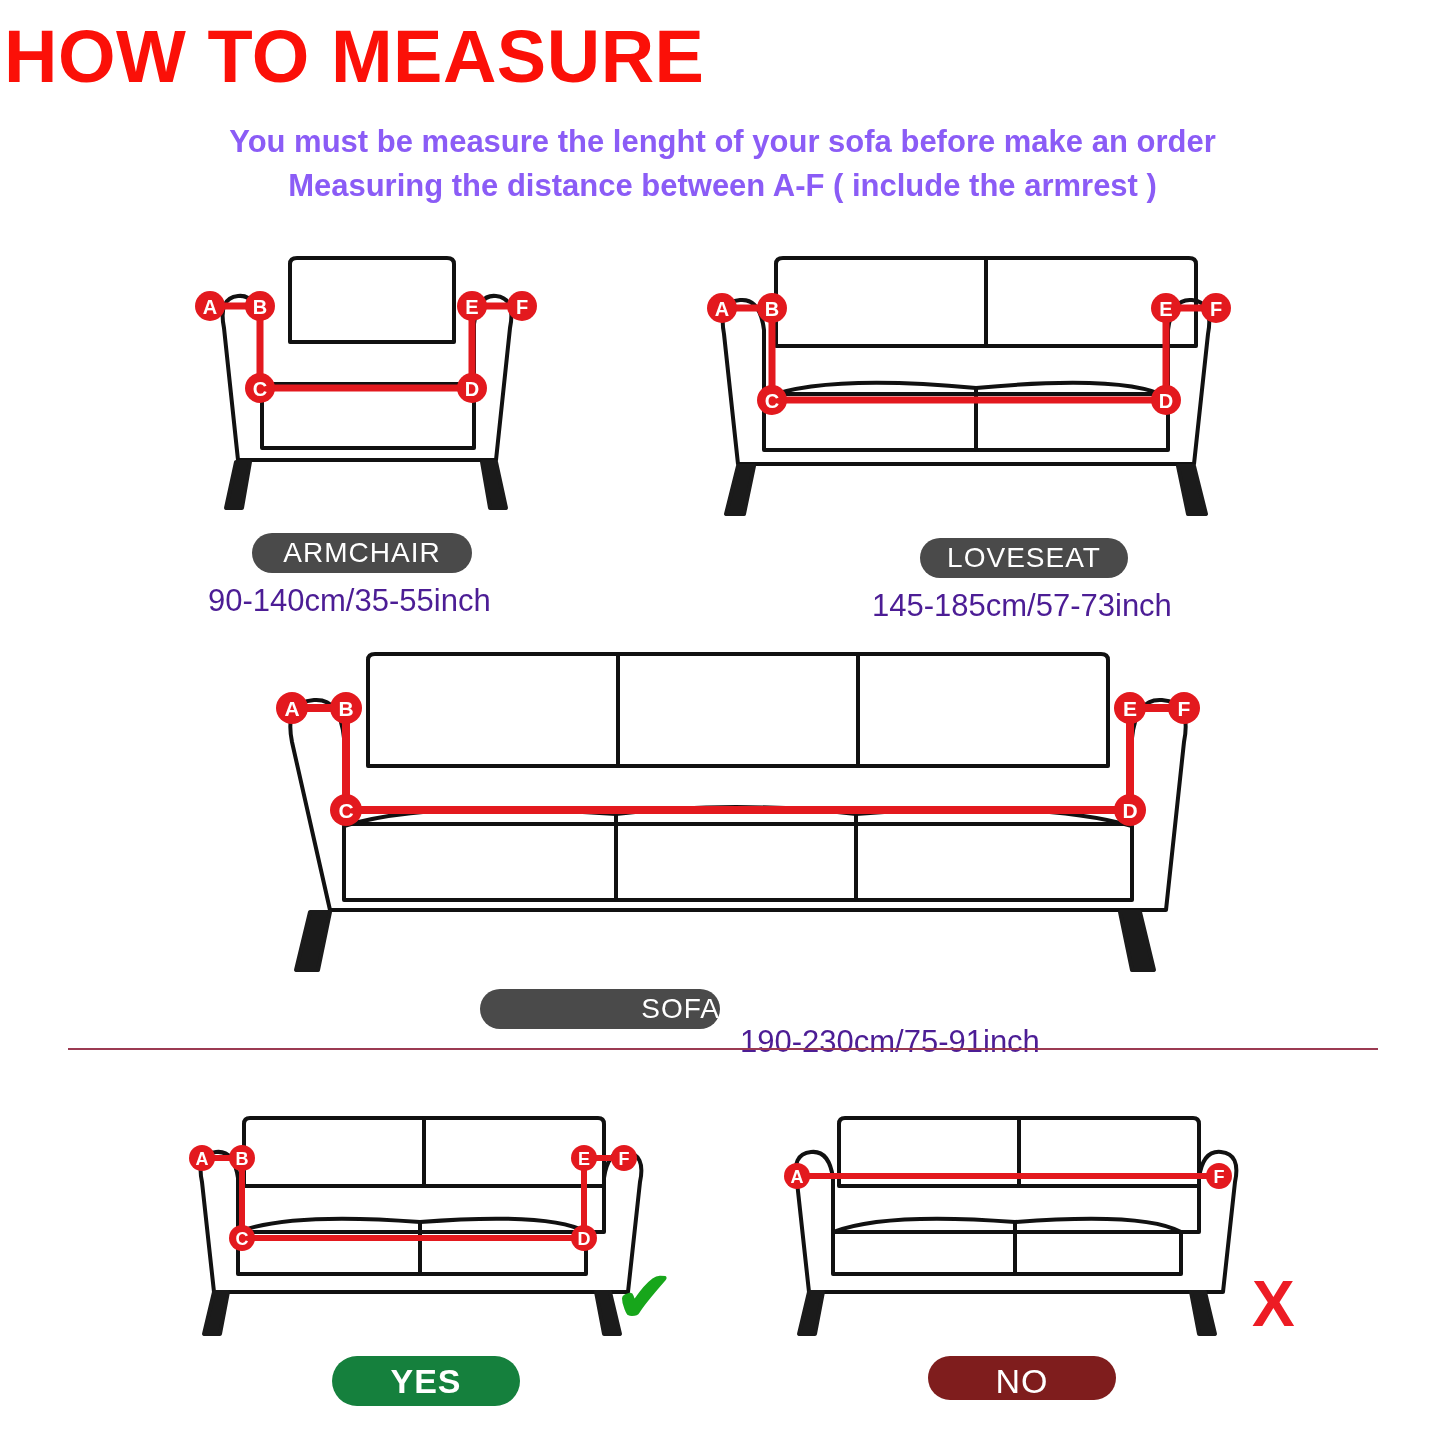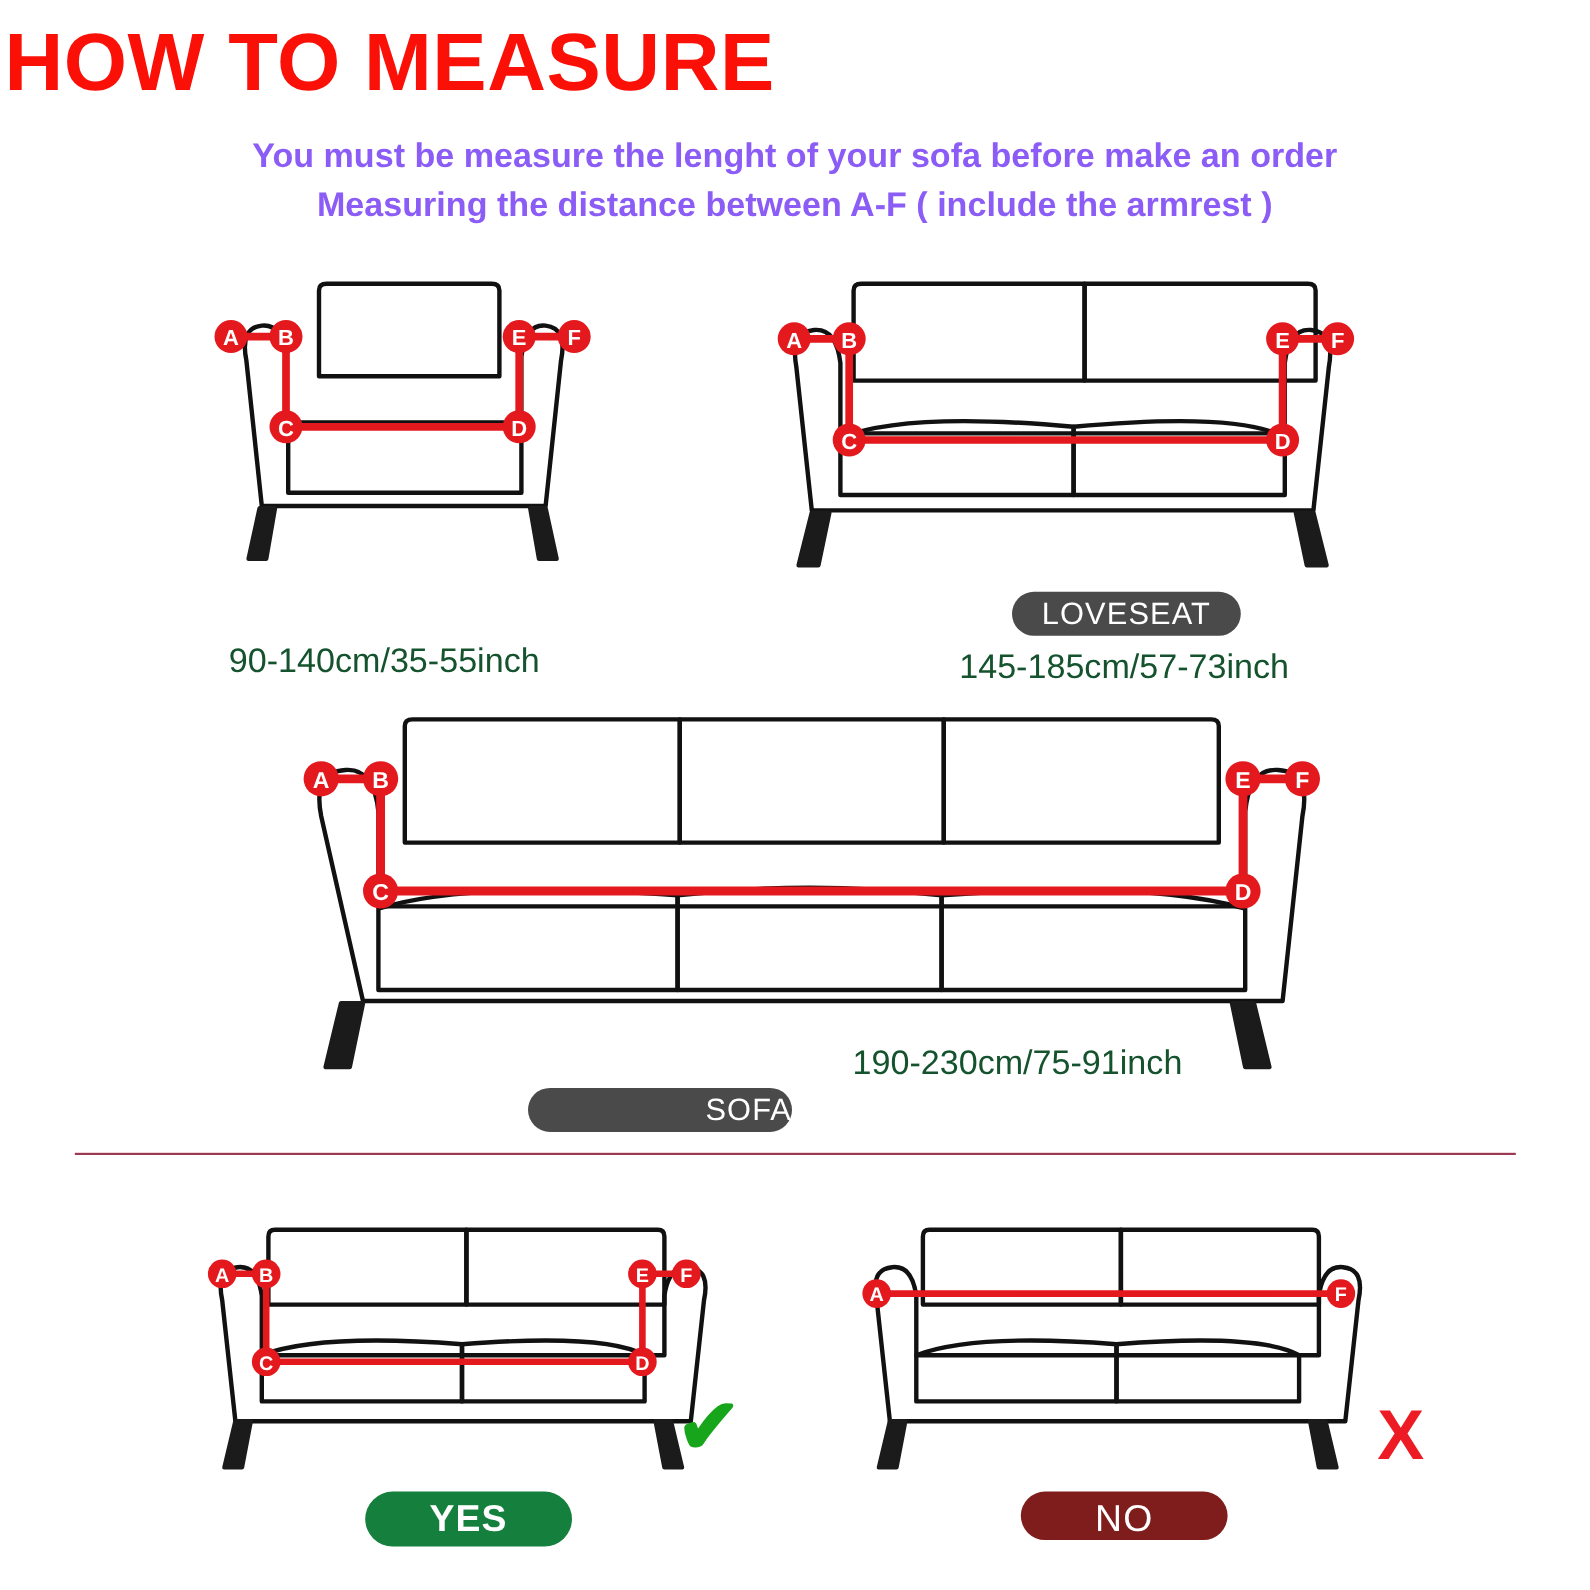--- a/index.html
+++ b/index.html
@@ -68,21 +68,21 @@
     background: #7f1d1d;
     font-weight: normal;
     font-size: 34px;
     line-height: 50px;
     height: 44px;
     border-radius: 25px;
     letter-spacing: 1px;
   }
   .dim-text {
     position: absolute;
-    color: #14532d;
+    color: #4c1d95;
     font-size: 31px;
     white-space: nowrap;
   }
   .divider {
     position: absolute;
     left: 68px;
     top: 1048px;
     width: 1310px;
     height: 2px;
     background: #9b3a52;
@@ -150,20 +150,21 @@
         <text class="lbl" x="80" y="160" font-size="20" text-anchor="middle">C</text>
         <circle cx="292" cy="152" r="15" fill="#e3191e"></circle>
         <text class="lbl" x="292" y="160" font-size="20" text-anchor="middle">D</text>
         <circle cx="292" cy="70" r="15" fill="#e3191e"></circle>
         <text class="lbl" x="292" y="78" font-size="20" text-anchor="middle">E</text>
         <circle cx="342" cy="70" r="15" fill="#e3191e"></circle>
         <text class="lbl" x="342" y="78" font-size="20" text-anchor="middle">F</text>
       </g>
     </svg>
   </div>
+  <div class="caption-pill" style="left:252px; top:533px; width:220px;">ARMCHAIR</div>
   <div class="dim-text" style="left:208px; top:583px;">90-140cm/35-55inch</div>
 
   <div class="diagram" style="left:700px; top:238px; width:580px; height:300px;">
     <svg width="580" height="300" viewBox="0 0 580 300">
       <g fill="none" stroke="#111111" stroke-width="4" stroke-linejoin="round" stroke-linecap="round">
 
         <path d="M76 26 q0 -6 7 -6 h203 v88 h-210 z"></path>
         <path d="M286 20 h203 q7 0 7 6 v82 h-210 z"></path>
 
         <path d="M24 96 q-6 -32 16 -34 q20 -2 24 30 v64 h404 v-64 q4 -32 24 -30 q22 2 16 34 l-14 130 h-456 z"></path>
@@ -234,21 +235,21 @@
         <circle cx="862" cy="180" r="16" fill="#e3191e"></circle>
         <text class="lbl" x="862" y="188" font-size="21" text-anchor="middle">D</text>
         <circle cx="862" cy="78" r="16" fill="#e3191e"></circle>
         <text class="lbl" x="862" y="86" font-size="21" text-anchor="middle">E</text>
         <circle cx="916" cy="78" r="16" fill="#e3191e"></circle>
         <text class="lbl" x="916" y="86" font-size="21" text-anchor="middle">F</text>
       </g>
     </svg>
   </div>
   <div class="caption-pill" style="left:480px; top:989px; width:240px;text-align:right;">SOFA</div>
-  <div class="dim-text" style="left:740px; top:948px;margin-left:35px;">190-230cm/75-91inch</div>
+  <div class="dim-text" style="left:740px; top:1024px;">190-230cm/75-91inch</div>
 
   <div class="divider"></div>
 
   <div class="diagram" style="left:180px; top:1100px; width:500px; height:240px;">
     <svg width="500" height="240" viewBox="0 0 500 240">
       <g fill="none" stroke="#111111" stroke-width="4" stroke-linejoin="round" stroke-linecap="round">
         <path d="M64 24 q0 -6 6 -6 h174 v68 h-180 z"></path>
         <path d="M244 18 h174 q6 0 6 6 v62 h-180 z"></path>
         <path d="M22 82 q-6 -28 14 -30 q18 -2 22 26 v54 h366 v-54 q4 -28 22 -26 q20 2 14 30 l-12 110 h-414 z"></path>
         <path d="M58 132 q52 -20 182 -10 v52 h-182 z"></path>

